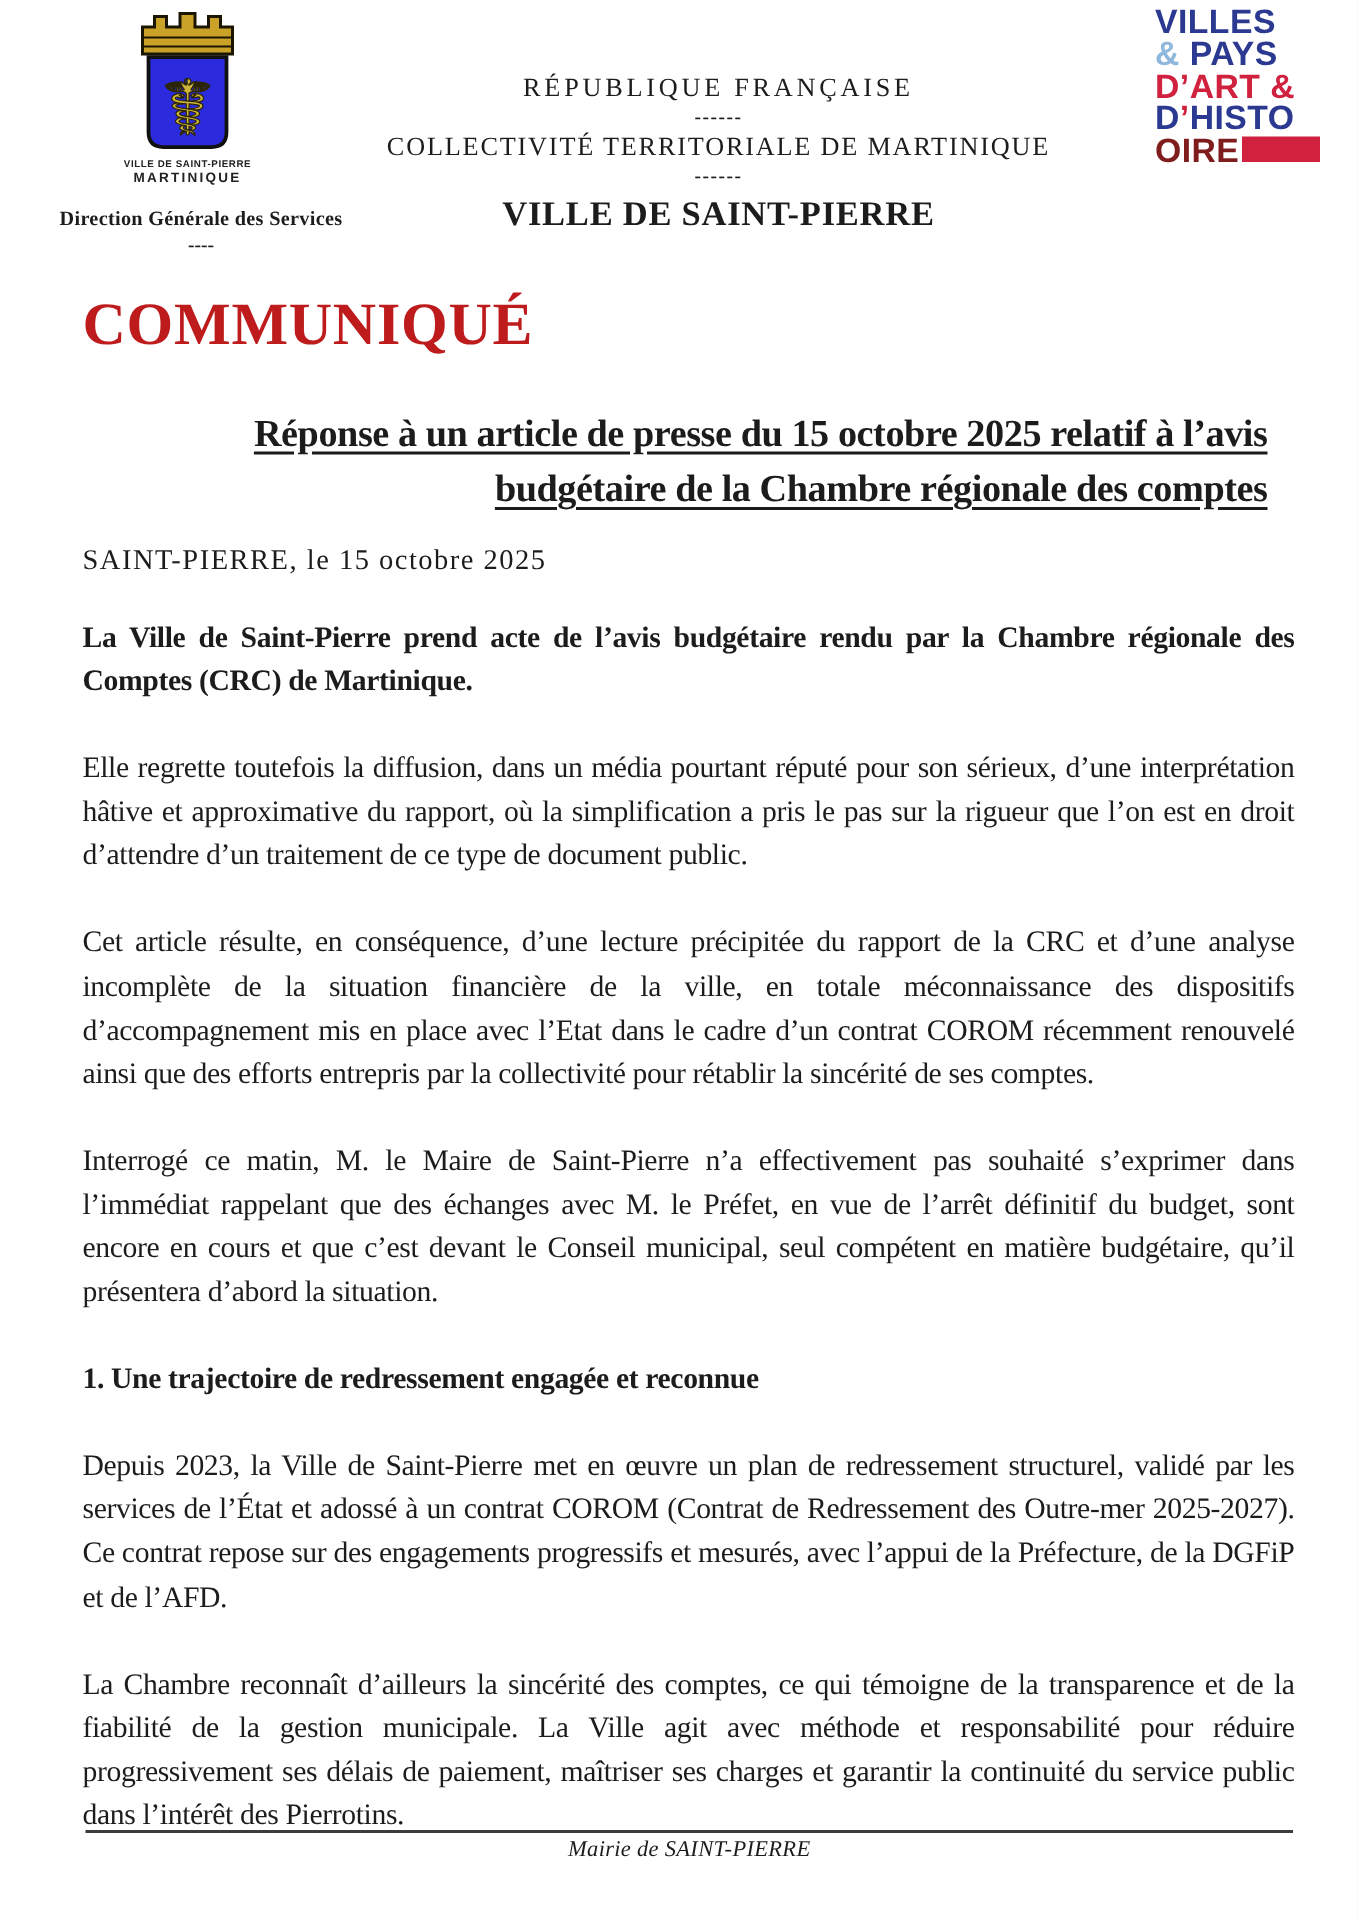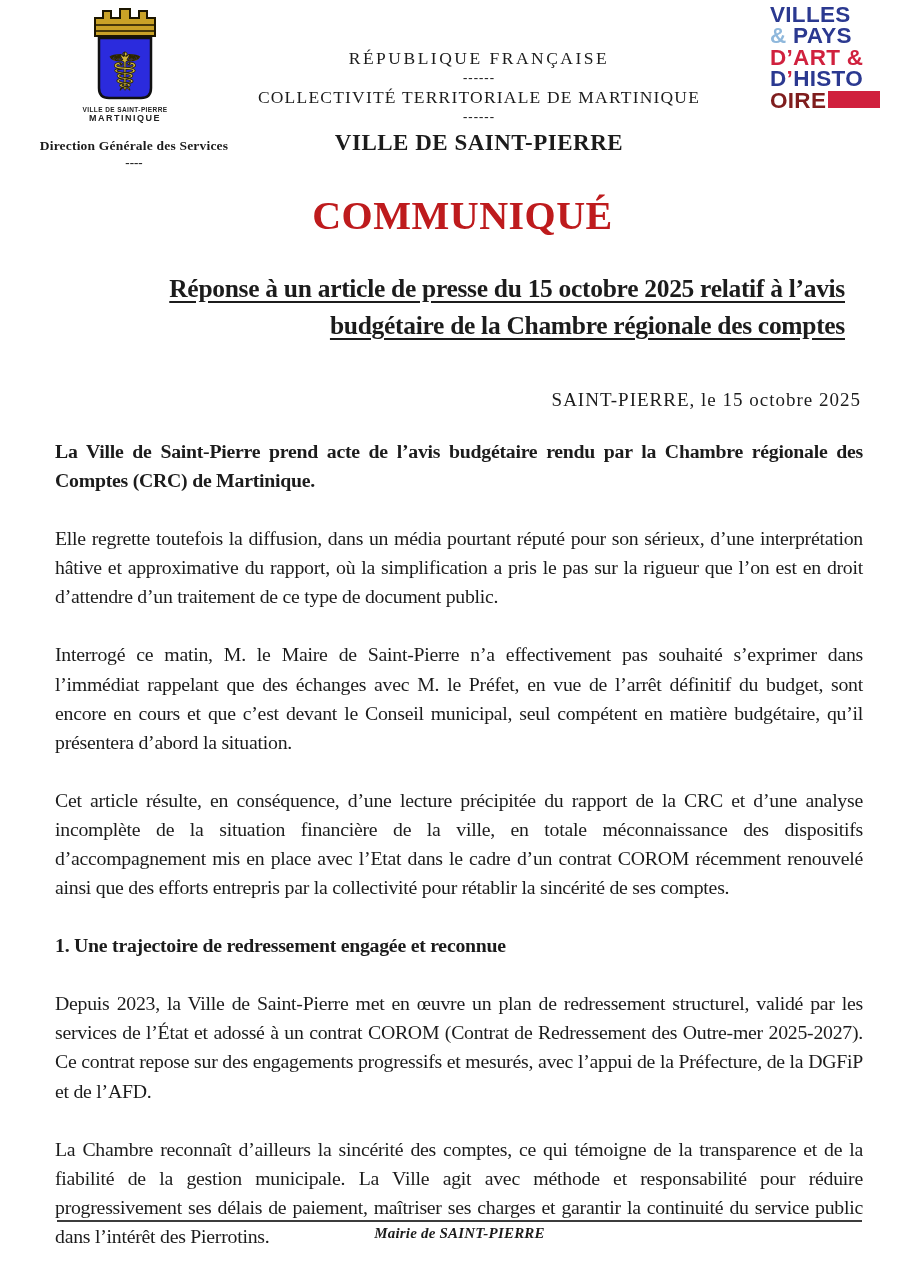--- a/index.html
+++ b/index.html
@@ -32,45 +32,45 @@
 
   .vpah{position:absolute;left:770px;top:4px;width:160px;
     font-family:"Liberation Sans",sans-serif;font-weight:bold;
     font-size:22.5px;line-height:.95;letter-spacing:.3px;white-space:nowrap;}
   .navy{color:#2b3990;}
   .lblue{color:#8fb8dc;}
   .vred{color:#d0213e;}
   .vpah-oire{color:#7f1d1d;}
   .block-red{display:inline-block;width:52px;height:17px;background:#d0213e;vertical-align:baseline;margin-left:2px;}
 
-  .communique{position:absolute;left:55px;top:192px;width:815px;text-align:center;
+  .communique{position:absolute;left:55px;top:192px;width:815px;
     font-size:40px;font-weight:bold;letter-spacing:.5px;}
 
   
   .content{position:absolute;left:55px;top:270px;width:808px;}
   .doc-title{
     width:772px;margin:0 auto;text-align:right;
     font-size:25.5px;font-weight:bold;line-height:1.47;
     text-decoration:underline;text-underline-offset:4px;letter-spacing:-0.3px;
   }
-  .dateline{text-align:right;font-size:19px;letter-spacing:1px;margin-top:44px;padding-right:2px;}
+  .dateline{font-size:19px;letter-spacing:1px;margin-top:18px;padding-right:2px;}
   .body-text p{
     font-size:19.8px;line-height:1.47;letter-spacing:-0.25px;
     text-align:justify;margin:0 0 29px 0;
   }
   .body-text p:first-child{margin-top:26px;font-weight:bold;}
   .section-heading{
     font-size:19.5px;font-weight:bold;letter-spacing:-0.2px;
     margin:0 0 29px 0;
   }
 
   
   .footer{position:absolute;left:57px;top:1220px;width:805px;
     border-top:2px solid #3c3c3c;text-align:center;padding-top:3px;}
-  .footer-org{font-size:15px;font-weight:bold;font-style:italic;letter-spacing:.2px;}
+  .footer-org{font-size:15px;font-weight:normal;font-style:italic;letter-spacing:.2px;}
   .footer-address{font-size:14.5px;font-style:italic;margin-top:1px;}
   .footer-link{color:#2a5da8;text-decoration:underline;cursor:pointer;}
 </style>
 </head>
 <body>
 
 <div class="page">
 
   <div class="crest-block">
     <svg class="crest-svg" width="92" height="102" viewBox="0 0 92 102">
@@ -116,22 +116,22 @@
 
   <div class="communique" style="color:#be1b1d;">COMMUNIQUÉ</div>
 
   <div class="content">
     <div class="doc-title">Réponse à un article de presse du 15 octobre 2025 relatif à l’avis budgétaire de la Chambre régionale des comptes</div>
     <div class="dateline">SAINT-PIERRE, le 15 octobre 2025</div>
 
     <div class="body-text">
       <p>La Ville de Saint-Pierre prend acte de l’avis budgétaire rendu par la Chambre régionale des Comptes (CRC) de Martinique.</p>
       <p>Elle regrette toutefois la diffusion, dans un média pourtant réputé pour son sérieux, d’une interprétation hâtive et approximative du rapport, où la simplification a pris le pas sur la rigueur que l’on est en droit d’attendre d’un traitement de ce type de document public.</p>
+      <p>Cet article résulte, en conséquence, d’une lecture précipitée du rapport de la CRC et d’une analyse incomplète de la situation financière de la ville, en totale méconnaissance des dispositifs d’accompagnement mis en place avec l’Etat dans le cadre d’un contrat COROM récemment renouvelé ainsi que des efforts entrepris par la collectivité pour rétablir la sincérité de ses comptes.</p>
       <p>Interrogé ce matin, M. le Maire de Saint-Pierre n’a effectivement pas souhaité s’exprimer dans l’immédiat rappelant que des échanges avec M. le Préfet, en vue de l’arrêt définitif du budget, sont encore en cours et que c’est devant le Conseil municipal, seul compétent en matière budgétaire, qu’il présentera d’abord la situation.</p>
-      <p>Cet article résulte, en conséquence, d’une lecture précipitée du rapport de la CRC et d’une analyse incomplète de la situation financière de la ville, en totale méconnaissance des dispositifs d’accompagnement mis en place avec l’Etat dans le cadre d’un contrat COROM récemment renouvelé ainsi que des efforts entrepris par la collectivité pour rétablir la sincérité de ses comptes.</p>
       <p class="section-heading">1. Une trajectoire de redressement engagée et reconnue</p>
       <p>Depuis 2023, la Ville de Saint-Pierre met en œuvre un plan de redressement structurel, validé par les services de l’État et adossé à un contrat COROM (Contrat de Redressement des Outre-mer 2025-2027). Ce contrat repose sur des engagements progressifs et mesurés, avec l’appui de la Préfecture, de la DGFiP et de l’AFD.</p>
       <p>La Chambre reconnaît d’ailleurs la sincérité des comptes, ce qui témoigne de la transparence et de la fiabilité de la gestion municipale. La Ville agit avec méthode et responsabilité pour réduire progressivement ses délais de paiement, maîtriser ses charges et garantir la continuité du service public dans l’intérêt des Pierrotins.</p>
     </div>
   </div>
 
   <div class="footer">
     <div class="footer-org">Mairie de SAINT-PIERRE</div>
   </div>
 

